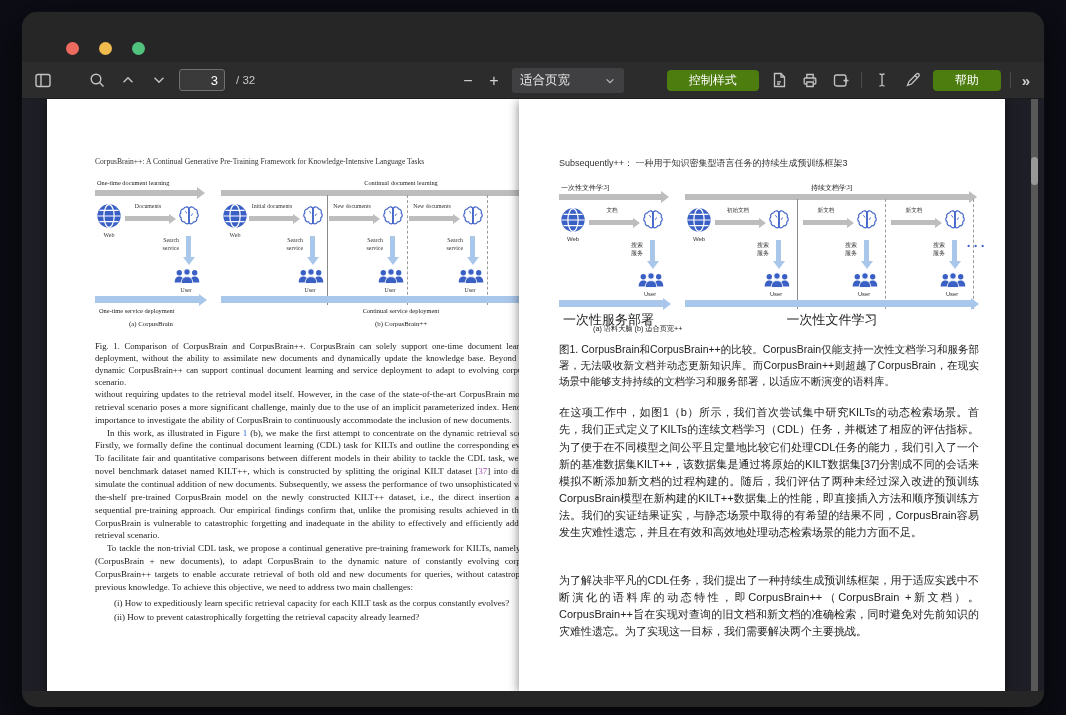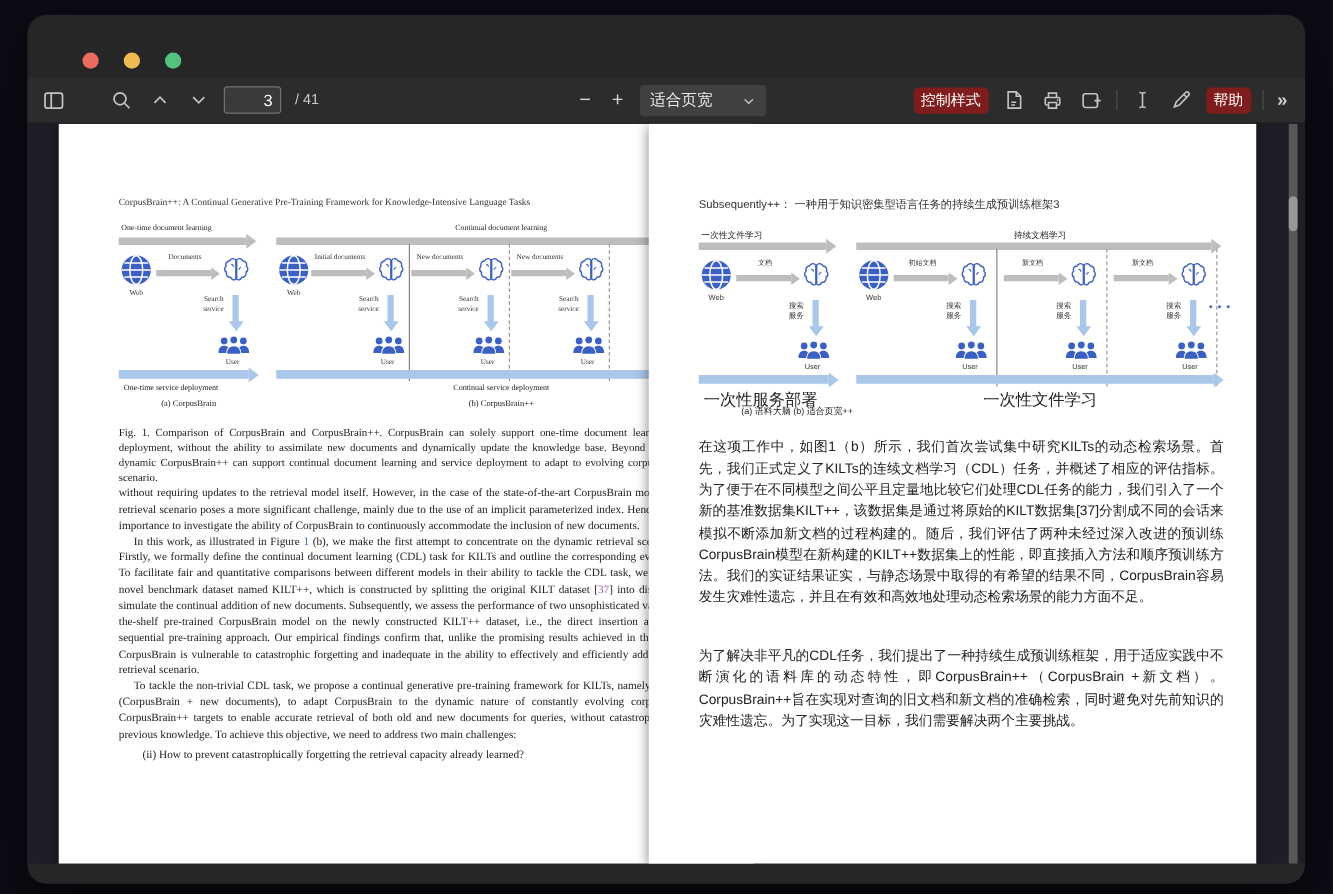--- a/index.html
+++ b/index.html
@@ -10,24 +10,24 @@
 .light{width:13px;height:13px;border-radius:50%}
 .l-red{background:#ed6a5e}.l-yel{background:#f0bb4e}.l-grn{background:#52c37e}
 .toolbar{position:absolute;top:50px;left:0;right:0;height:37px;background:#2c2c2d;border-bottom:1px solid #1c1c1c;display:flex;align-items:center}
 .tb-left{display:flex;align-items:center;gap:9px;padding-left:10px}
 .tbtn{display:flex;align-items:center;justify-content:center;width:22px;height:24px;color:#c3c3c3;cursor:pointer}
 .sp18{width:14px}
 .pageinput{width:46px;height:22px;background:#3a3a3a;border:1px solid #707070;border-radius:3px;color:#fff;text-align:right;padding-right:6px;font-size:13px;font-family:"Liberation Sans",sans-serif;outline:none}
 .pagetotal{color:#c9c9c9;font-size:11.5px;margin-left:2px}
 .tb-center{position:absolute;left:438px;top:0;height:37px;display:flex;align-items:center;gap:10px}
 .zoombtn{color:#d2d2d2;font-size:16px;width:16px;text-align:center;cursor:pointer}
-.fitselect{display:flex;align-items:center;justify-content:space-between;width:101px;height:25px;background:#404042;border-radius:3px;padding:0 8px;color:#e8e8e8;font-size:12.5px;cursor:pointer}
+.fitselect{display:flex;align-items:center;justify-content:space-between;width:112px;height:25px;background:#404042;border-radius:3px;padding:0 8px;color:#e8e8e8;font-size:12.5px;cursor:pointer}
 .fitselect svg{flex:0 0 auto}
 .tb-right{margin-left:auto;display:flex;align-items:center;gap:9px;padding-right:12px}
-.pinkbtn{background:#7f1d1d;color:#fff;font-size:12px;border-radius:4px;padding:3px 6px;line-height:1.25;cursor:pointer;white-space:nowrap}
+.pinkbtn{background:#4d7c0f;color:#fff;font-size:12px;border-radius:4px;padding:3px 22px;line-height:1.25;cursor:pointer;white-space:nowrap}
 .vdiv{width:1px;height:16px;background:#4b4b4b}
 .more{color:#cfcfcf;font-size:15px;font-weight:bold;cursor:pointer;padding:0 2px}
 .content{position:absolute;top:87px;left:0;right:0;bottom:16px;background:#1e1f26;overflow:hidden}
 .page{position:absolute;top:0;bottom:0;background:#fff;box-shadow:0 2px 10px rgba(0,0,0,.5)}
 .pg-en{left:25px;width:556px;padding:0 22px 4px 48px;font-family:"Liberation Serif",serif;color:#1b1b1b}
 .pg-cn{left:497px;width:486px;padding:0 26px 0 40px;font-family:"Liberation Sans",sans-serif;color:#222}
 .scroll{position:absolute;top:0;bottom:0;right:6px;width:7px;background:#585858}
 .thumb{position:absolute;top:58px;left:0;width:7px;height:28px;border-radius:3.5px;background:#989898;cursor:pointer}
 .pg-head{display:flex;justify-content:space-between;margin-top:58px;font-size:7.6px;color:#333}
 .pg-cn .pg-head{font-size:9px}
@@ -144,21 +144,21 @@
         <svg width="16" height="16" viewBox="0 0 18 18" fill="none" stroke="#c3c3c3" stroke-width="1.6">
             <polyline points="4,11.5 9,6.5 14,11.5"></polyline>
           </svg>
       </span>
       <span class="tbtn">
         <svg width="16" height="16" viewBox="0 0 18 18" fill="none" stroke="#c3c3c3" stroke-width="1.6">
             <polyline points="4,6.5 9,11.5 14,6.5"></polyline>
           </svg>
       </span>
       <input class="pageinput" value="3" style="">
-      <span class="pagetotal">/ 41</span>
+      <span class="pagetotal">/ 32</span>
     </div>
 
     <div class="tb-center">
       <span class="zoombtn">−</span>
       <span class="zoombtn">+</span>
       <span class="fitselect">
         <span>适合页宽</span>
         <svg width="12" height="12" viewBox="0 0 18 18" fill="none" stroke="#bdbdbd" stroke-width="1.8">
             <polyline points="4,6.5 9,11.5 14,6.5"></polyline>
           </svg>
@@ -297,20 +297,21 @@
         </div>
       </div>
 
       <div class="fcap">Fig. 1.  Comparison of CorpusBrain and CorpusBrain++. CorpusBrain can solely support one-time document learning and service deployment, without the ability to assimilate new documents and dynamically update the knowledge base. Beyond CorpusBrain, the dynamic CorpusBrain++ can support continual document learning and service deployment to adapt to evolving corpus in the realistic scenario.</div>
 
       <div class="bt">
         <p>without requiring updates to the retrieval model itself. However, in the case of the state-of-the-art CorpusBrain model, the dynamic retrieval scenario poses a more significant challenge, mainly due to the use of an implicit parameterized index. Hence, it is of critical importance to investigate the ability of CorpusBrain to continuously accommodate the inclusion of new documents.</p>
         <p class="ind"><span>In this work, as illustrated in Figure </span><span class="lnk-b">1</span><span> (b), we make the first attempt to concentrate on the dynamic retrieval scenario for KILTs. Firstly, we formally define the continual document learning (CDL) task for KILTs and outline the corresponding evaluation metrics. To facilitate fair and quantitative comparisons between different models in their ability to tackle the CDL task, we then introduce a novel benchmark dataset named KILT++, which is constructed by splitting the original KILT dataset [</span><span class="lnk-p">37</span><span>] into distinct sessions to simulate the continual addition of new documents. Subsequently, we assess the performance of two unsophisticated variants of the off-the-shelf pre-trained CorpusBrain model on the newly constructed KILT++ dataset, i.e., the direct insertion approach and the sequential pre-training approach. Our empirical findings confirm that, unlike the promising results achieved in the static scenario, CorpusBrain is vulnerable to catastrophic forgetting and inadequate in the ability to effectively and efficiently address the dynamic retrieval scenario.</span></p>
         <p class="ind">To tackle the non-trivial CDL task, we propose a continual generative pre-training framework for KILTs, namely, CorpusBrain++ (CorpusBrain + new documents), to adapt CorpusBrain to the dynamic nature of constantly evolving corpora in practice. CorpusBrain++ targets to enable accurate retrieval of both old and new documents for queries, without catastrophic forgetting of previous knowledge. To achieve this objective, we need to address two main challenges:</p>
         <div class="lst">
+          <div>(i) How to expeditiously learn specific retrieval capacity for each KILT task as the corpus constantly evolves?</div>
           <div>(ii) How to prevent catastrophically forgetting the retrieval capacity already learned?</div>
         </div>
       </div>
     </div>
 
     <div class="page pg-cn">
       <div class="pg-head">
         <span>Subsequently++： 一种用于知识密集型语言任务的持续生成预训练框架3</span>
       </div>
 
@@ -389,20 +390,21 @@
             </div>
             <i class="vsep" style="left:288px"></i>
             <div class="dots">• • •</div>
             <div class="ha blue botarr"></div>
             <div class="botlab">一次性文件学习</div>
           </div>
         </div>
         <div class="cn-onecap">(a) 语料大脑 (b) 适合页宽++</div>
       </div>
 
+      <div class="fcap">图1. CorpusBrain和CorpusBrain++的比较。CorpusBrain仅能支持一次性文档学习和服务部署，无法吸收新文档并动态更新知识库。而CorpusBrain++则超越了CorpusBrain，在现实场景中能够支持持续的文档学习和服务部署，以适应不断演变的语料库。</div>
 
       <div class="para cn-p2">在这项工作中，如图1（b）所示，我们首次尝试集中研究KILTs的动态检索场景。首先，我们正式定义了KILTs的连续文档学习（CDL）任务，并概述了相应的评估指标。为了便于在不同模型之间公平且定量地比较它们处理CDL任务的能力，我们引入了一个新的基准数据集KILT++，该数据集是通过将原始的KILT数据集[37]分割成不同的会话来模拟不断添加新文档的过程构建的。随后，我们评估了两种未经过深入改进的预训练CorpusBrain模型在新构建的KILT++数据集上的性能，即直接插入方法和顺序预训练方法。我们的实证结果证实，与静态场景中取得的有希望的结果不同，CorpusBrain容易发生灾难性遗忘，并且在有效和高效地处理动态检索场景的能力方面不足。</div>
       <div class="para cn-p3">为了解决非平凡的CDL任务，我们提出了一种持续生成预训练框架，用于适应实践中不断演化的语料库的动态特性，即CorpusBrain++（CorpusBrain +新文档）。CorpusBrain++旨在实现对查询的旧文档和新文档的准确检索，同时避免对先前知识的灾难性遗忘。为了实现这一目标，我们需要解决两个主要挑战。</div>
 
     </div>
 
     <div class="scroll">
       <div class="thumb"></div>
     </div>
   </div>

